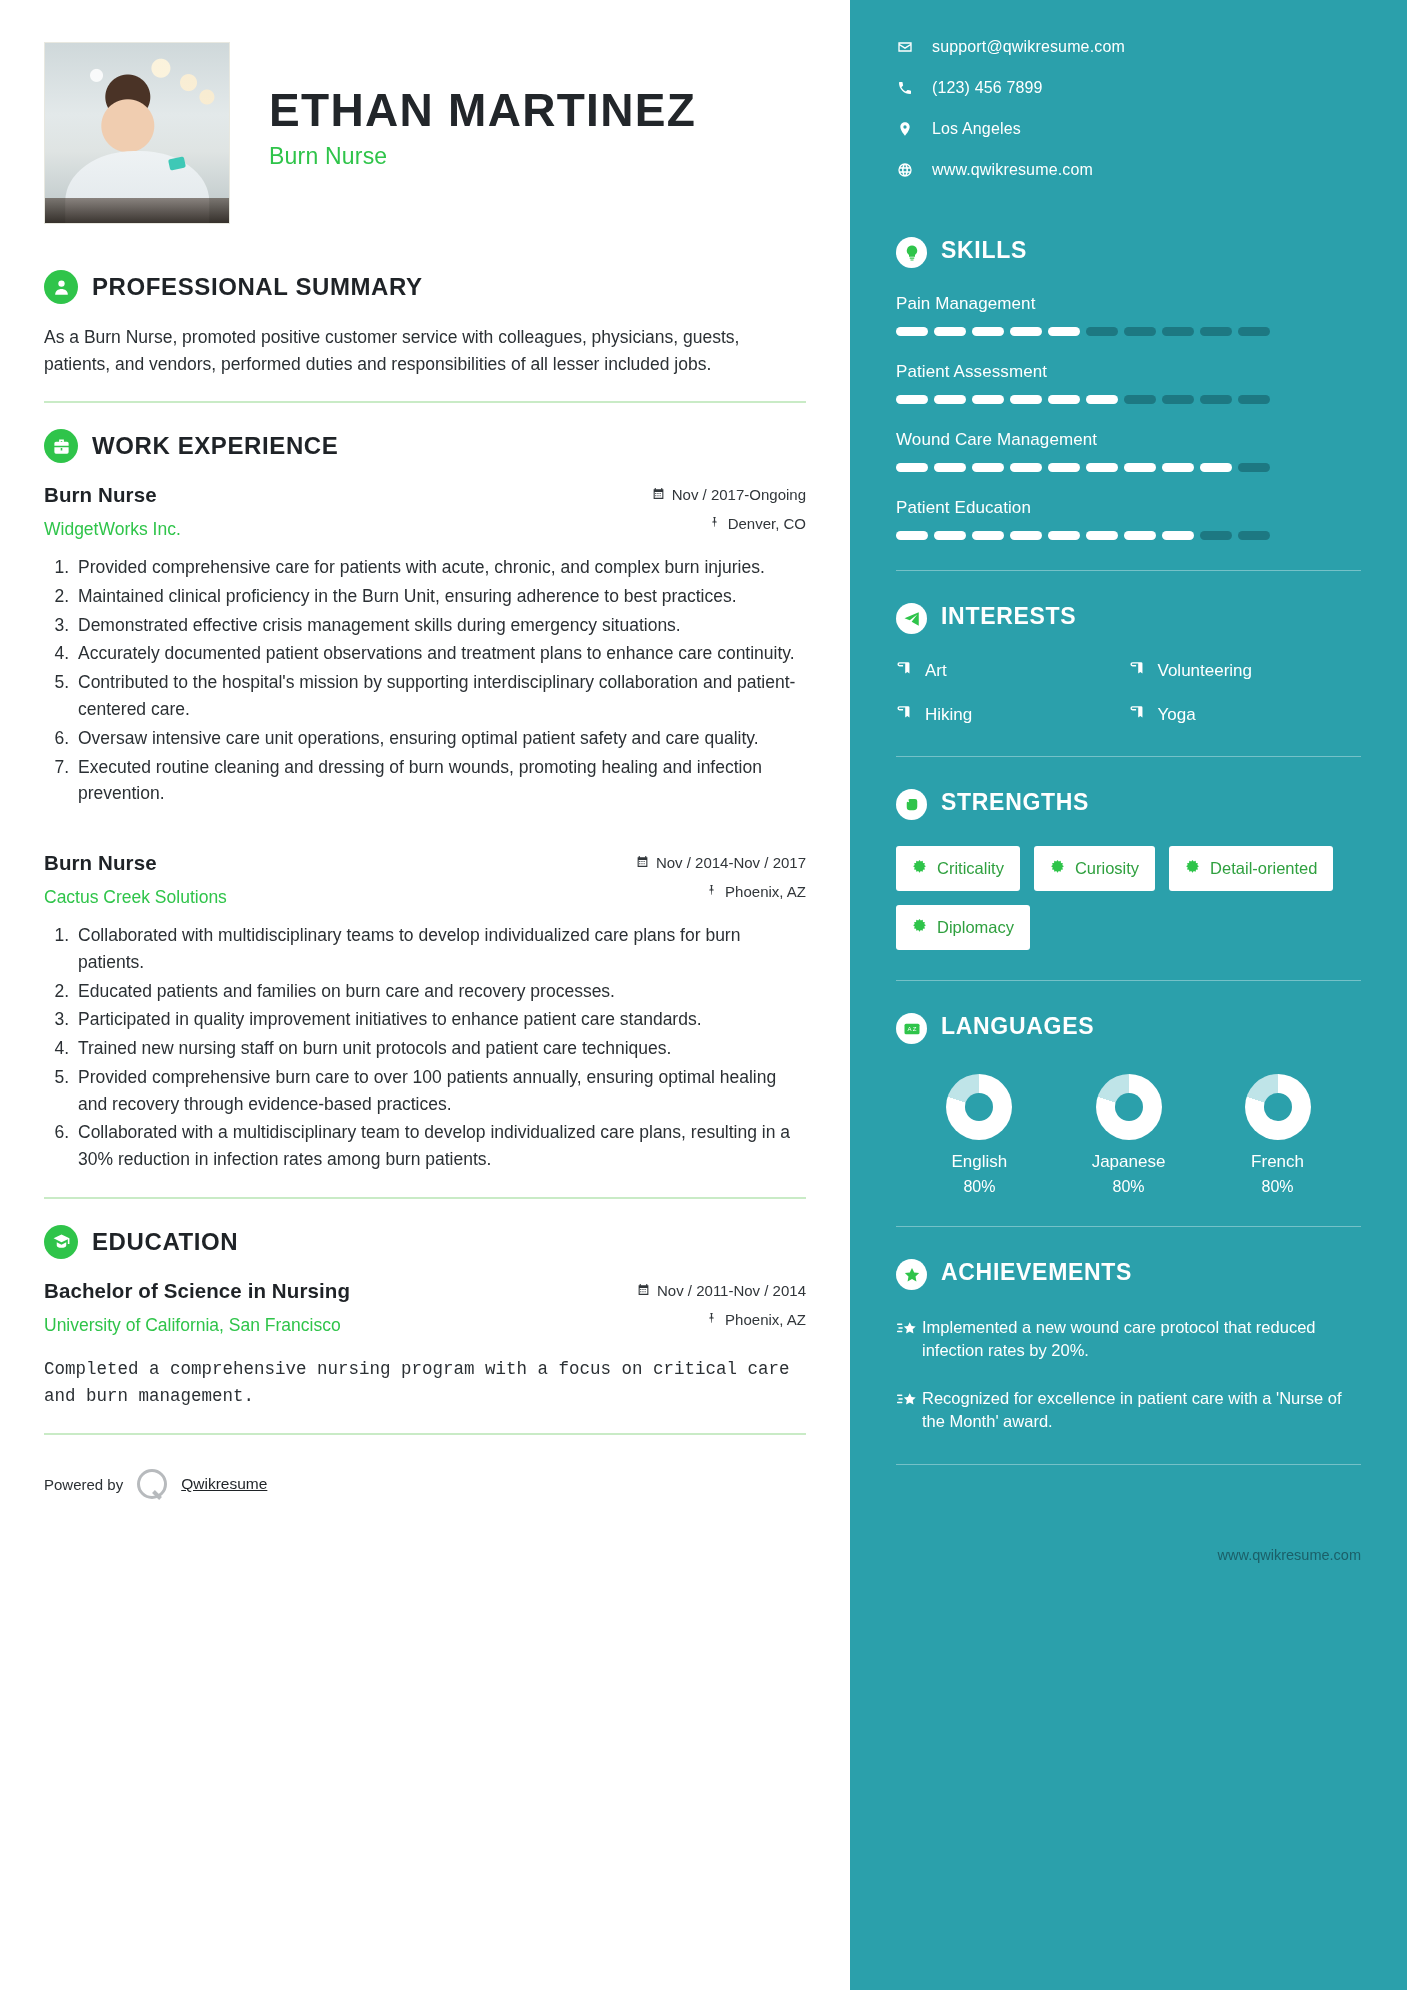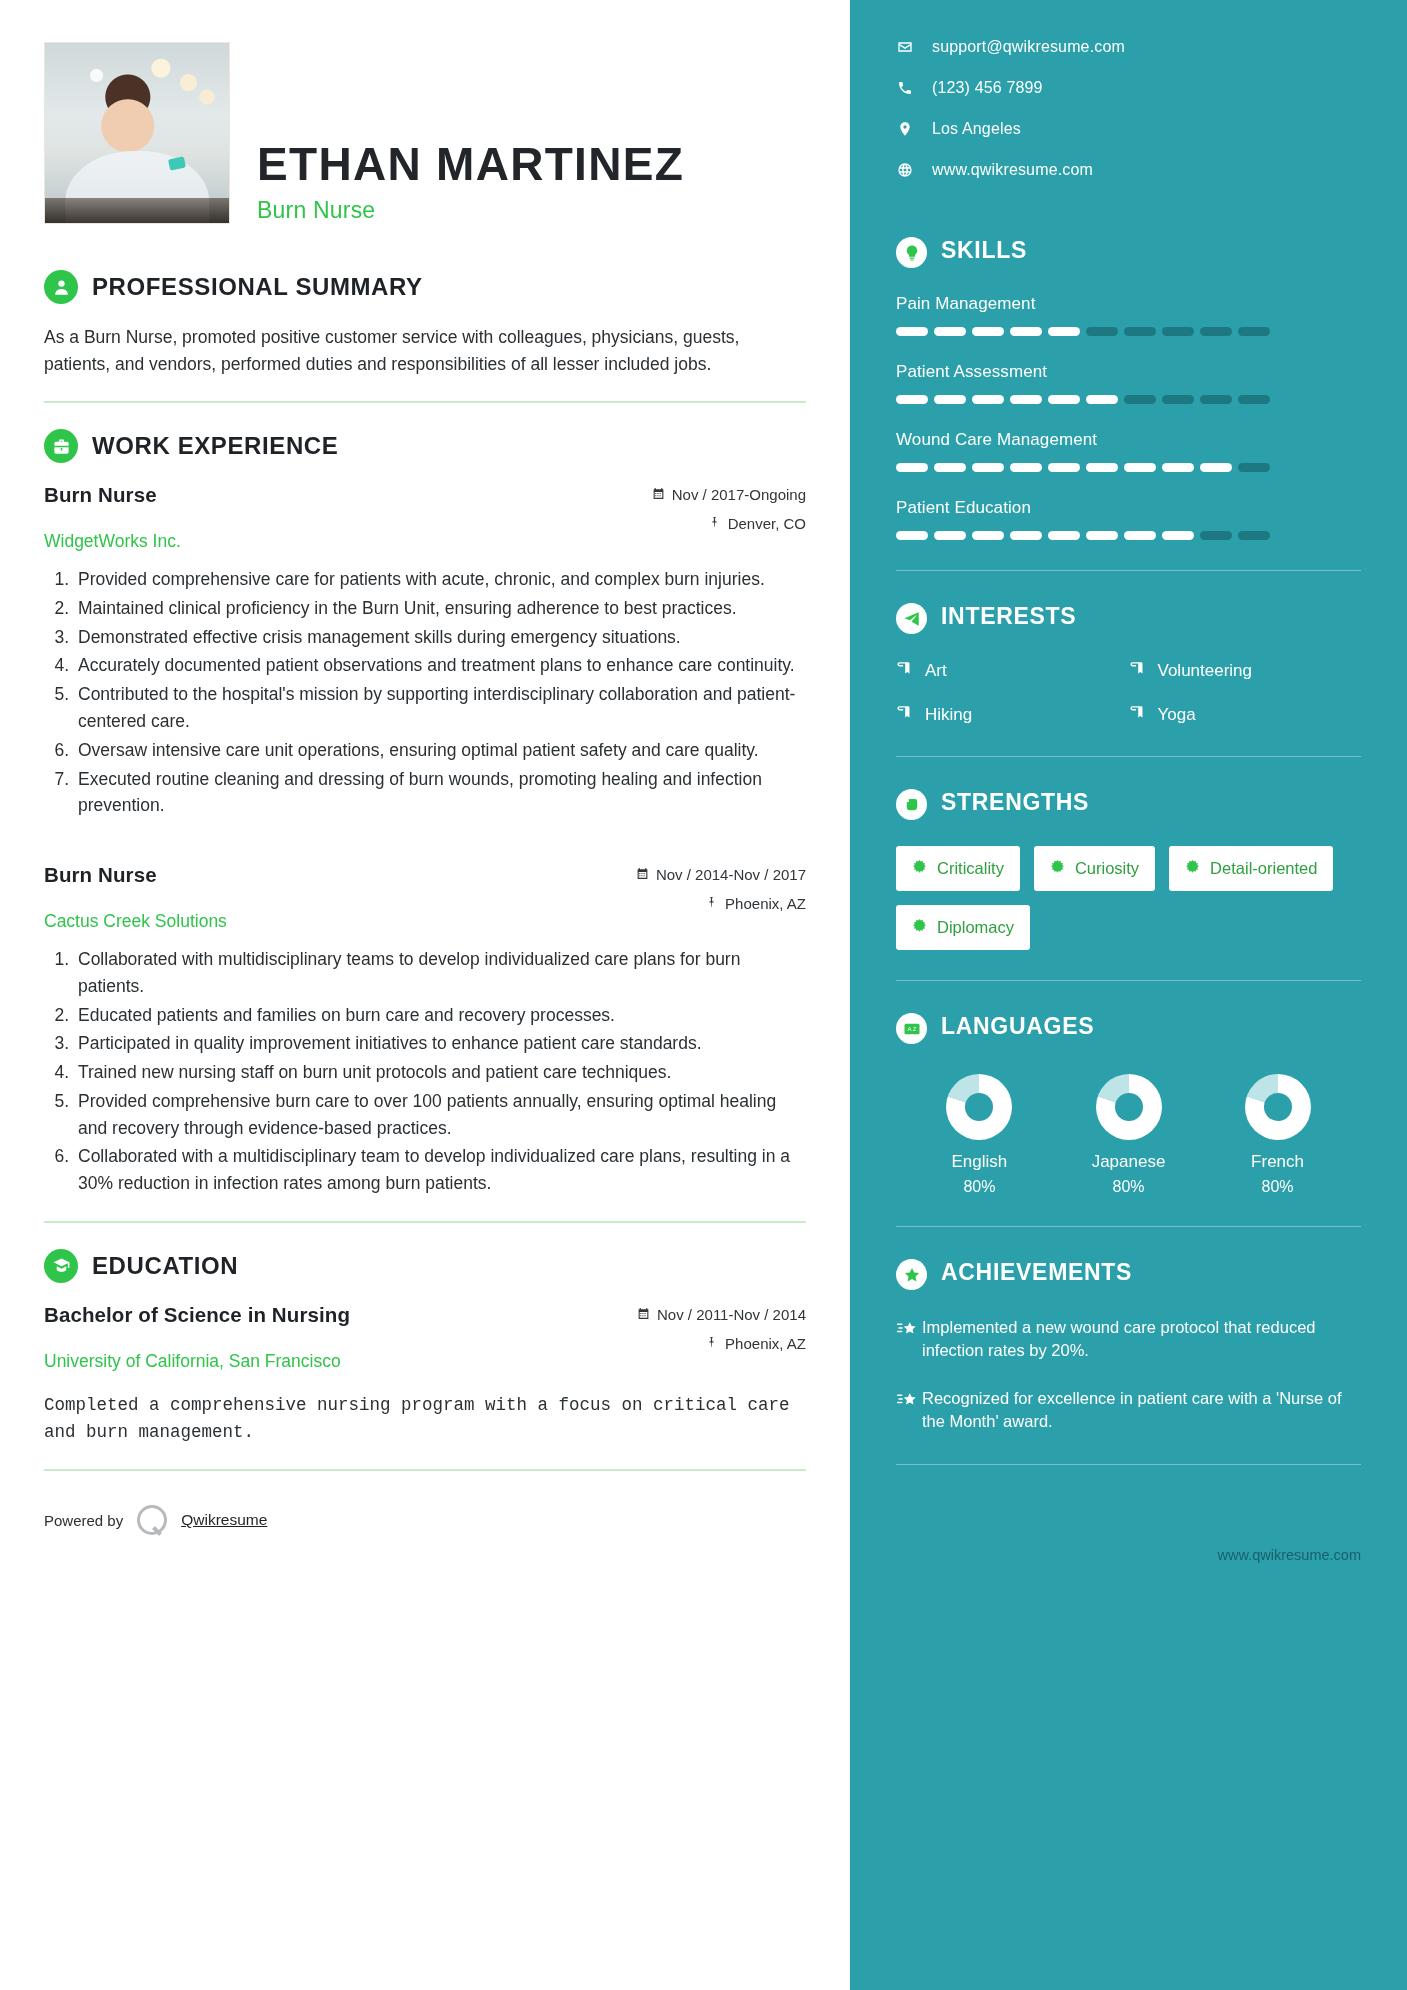--- a/index.html
+++ b/index.html
@@ -17,22 +17,22 @@
   }
 
   
   .left {
     width: 850px;
     padding: 42px 44px 0 44px;
     position: relative;
   }
   .header-row {
     display: flex;
-    align-items: flex-end;
-    gap: 27px;
+    align-items: flex-start;
+    gap: 39px;
     margin-bottom: 46px;
   }
   .photo {
     width: 186px;
     height: 182px;
     flex: 0 0 186px;
     border: 1px solid #e8e8e0;
     background:
       radial-gradient(circle at 28% 18%, rgba(255,255,255,.85) 0 6px, transparent 7px),
       radial-gradient(circle at 63% 14%, rgba(255,245,220,.9) 0 9px, transparent 10px),
@@ -124,21 +124,21 @@
   .job-left { flex: 1 1 auto; }
   .job-title {
     font-size: 20.5px;
     font-weight: 700;
     color: #1f2327;
     letter-spacing: .1px;
   }
   .job-company {
     font-size: 17.5px;
     color: #2fc44a;
-    margin-top: 24px;
+    margin-top: 12px;
   }
   .job-right {
     text-align: right;
     flex: 0 0 auto;
     padding-top: 3px;
   }
   .meta-line {
     display: flex;
     align-items: center;
     justify-content: flex-end;

